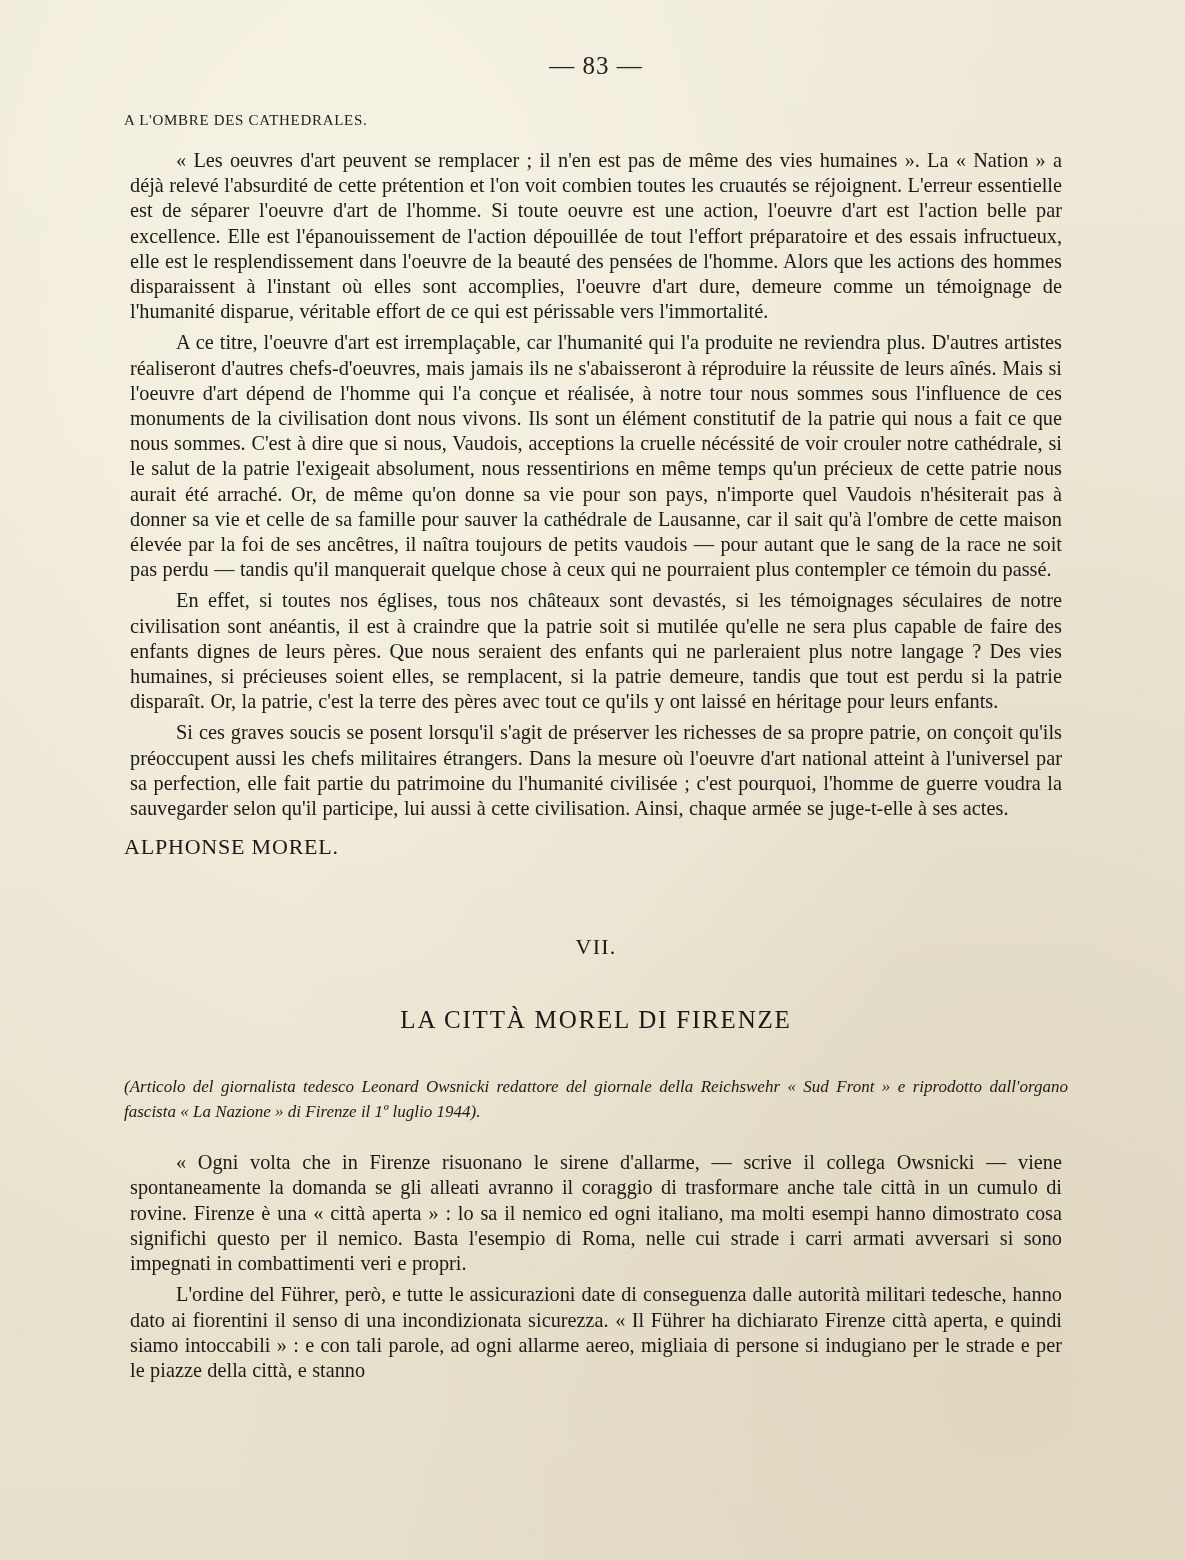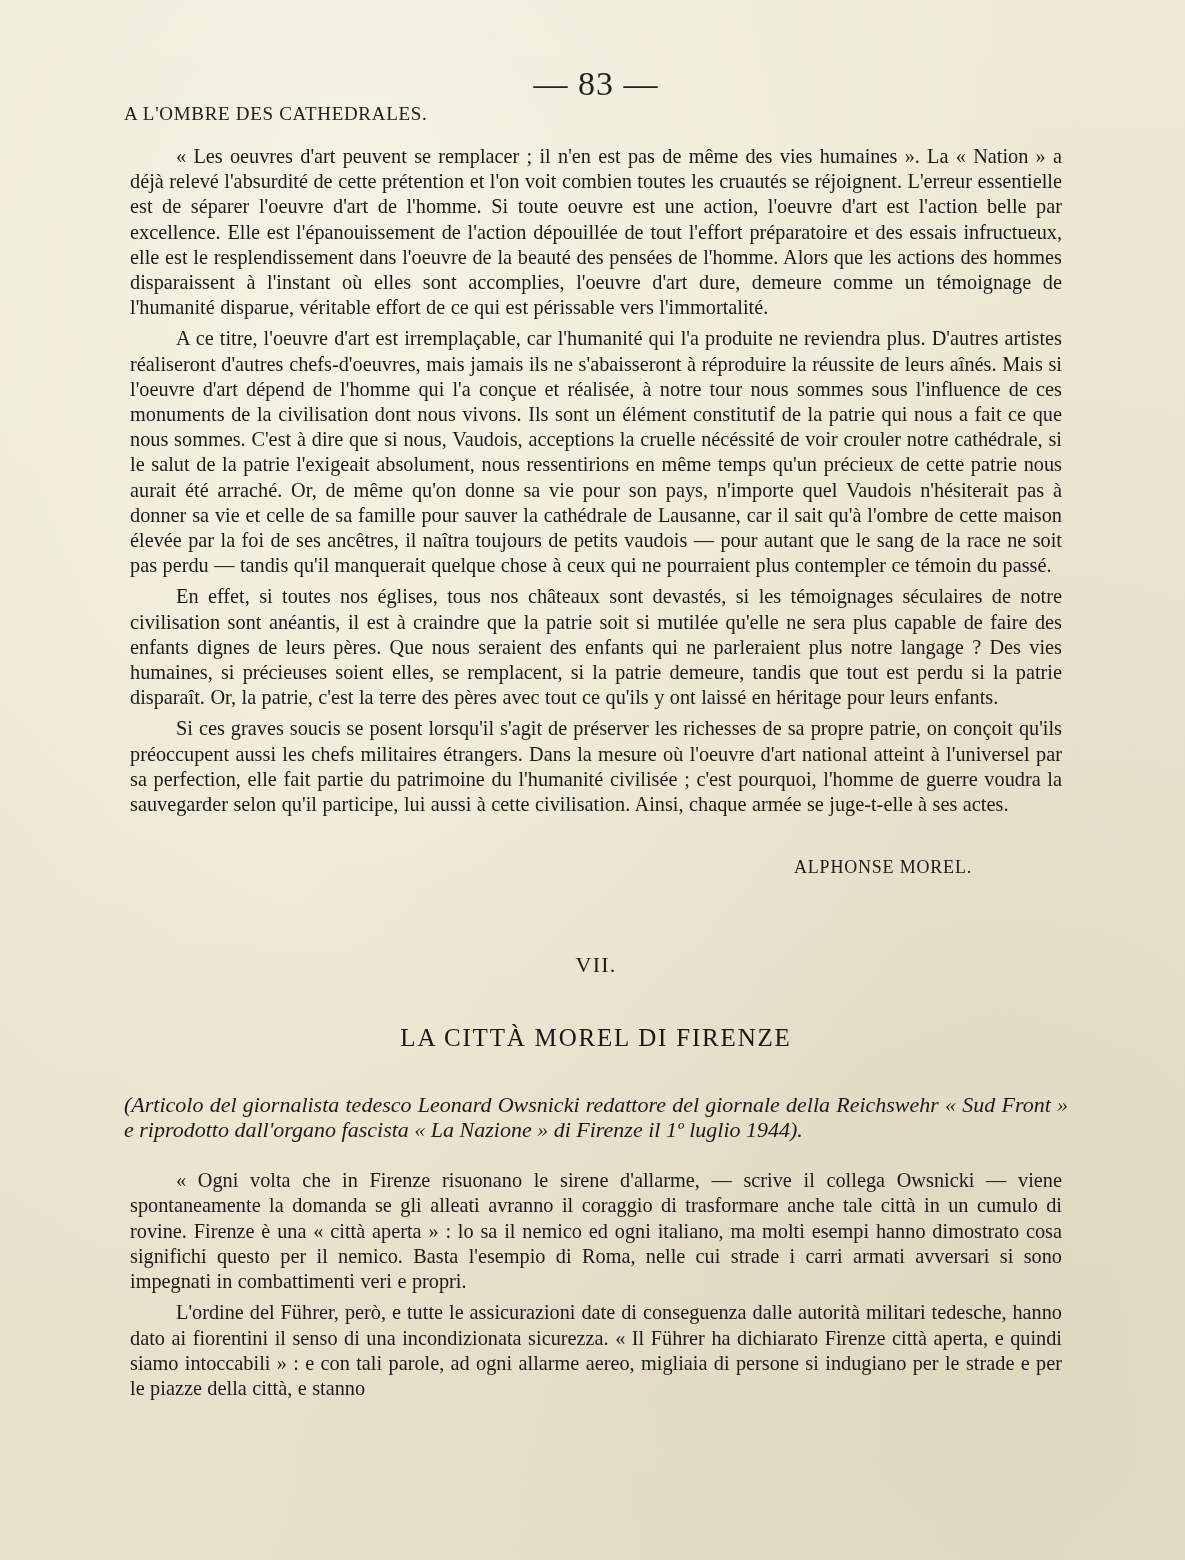--- a/index.html
+++ b/index.html
@@ -38,70 +38,70 @@
     background-size: 140px 160px, 180px 200px, 120px 130px, 220px 210px;
   }
   .content {
     position: absolute;
     left: 124px;
     top: 0;
     width: 944px;
   }
   .folio {
     text-align: center;
-    font-size: 34px;
+    font-size: 25px;
     letter-spacing: 1px;
-    margin-top: 65px;
+    margin-top: 52px;
     color: #24221d;
   }
   .running-head {
-    font-size: 19px;
+    margin-top: 32px;
+    font-size: 15px;
     letter-spacing: 0.7px;
     color: #22201c;
   }
   .smallcaps {
     font-variant: small-caps;
   }
   p.body {
     font-size: 20.3px;
     line-height: 25.2px;
     text-align: justify;
     text-align-last: left;
     margin: 6px;
     text-indent: 46px;
     word-spacing: 0.4px;
     color: #1c1a16;
   }
   p.first {
     margin-top: 19px;
   }
   .signature {
-    margin-top: 40px;
-    text-align: right;
-    font-size: 18px;
+    margin-top: 13px;
+    font-size: 22px;
     letter-spacing: 0.8px;
     padding-right: 96px;
   }
   .section-number {
     margin-top: 74px;
     text-align: center;
     font-size: 22px;
     letter-spacing: 1.2px;
   }
   .article-title {
     margin-top: 46px;
     text-align: center;
     font-size: 25px;
     letter-spacing: 1.8px;
     color: #1a1814;
   }
   .article-note {
     margin-top: 40px;
     font-style: italic;
-    font-size: 22px;
+    font-size: 17px;
     line-height: 25px;
     text-align: justify;
     text-align-last: left;
     color: #1c1a16;
   }
   .gap-after-note {
     height: 20px;
   }
 </style>
 </head>

